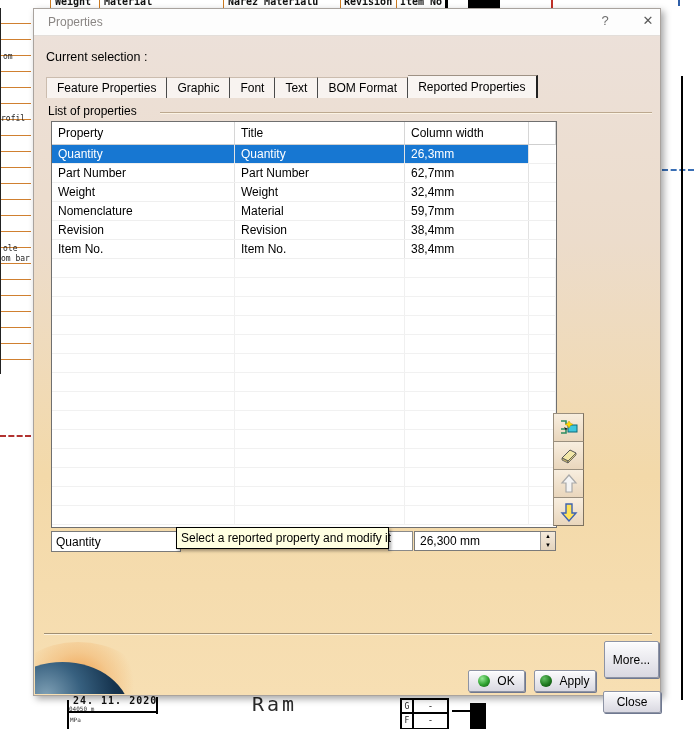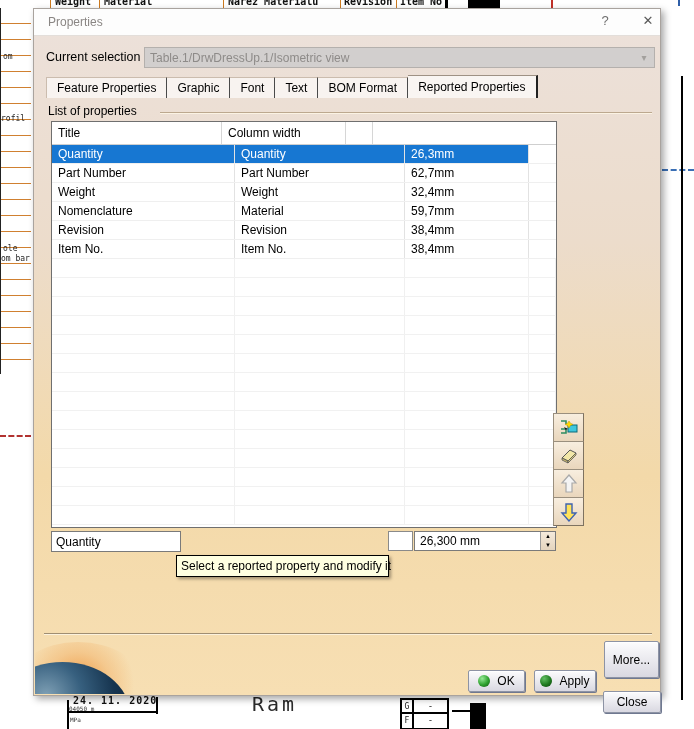--- a/index.html
+++ b/index.html
@@ -95,21 +95,21 @@
   
   .sidebtns { position:absolute; left:519px; top:404px; width:31px; }
   .sbtn { width:31px; height:29px; background:linear-gradient(180deg,#F8EEDF 0%, #E9D6BC 100%);
           border:1px solid #9A8F7E; border-bottom-color:#7E7260; border-right-color:#7E7260;
           display:flex; align-items:center; justify-content:center; cursor:default; }
   .sbtn + .sbtn { margin-top:-1px; }
 
   
   .prop-input { position:absolute; left:17px; top:522px; width:130px; height:21px; border:1px solid #7A7A7A;
                 background:#FFFFFF; font-family:"Liberation Sans",sans-serif; font-size:12px; color:#000; padding-left:4px; }
-  .tooltip { position:absolute; left:142px; top:546px; width:213px; height:22px; background:#FFFFE1;
+  .tooltip { position:absolute; left:142px; top:518px; width:213px; height:22px; background:#FFFFE1;
              border:1px solid #000; font-size:12px; color:#000; line-height:20px; padding-left:4px;
              white-space:nowrap; box-shadow:2px 2px 3px rgba(0,0,0,0.35); z-index:3; }
   .mini-box { position:absolute; left:354px; top:522px; width:25px; height:20px; background:#FFFFFF;
               border:1px solid #8A8A8A; }
   .spinner { position:absolute; left:380px; top:522px; width:142px; height:20px; background:#FFFFFF;
              border:1px solid #7A7A7A; display:flex; }
   .spinner .s-val { flex:1; font-size:12px; color:#000; line-height:18px; padding-left:5px; white-space:nowrap; overflow:hidden; }
   .spinner .s-btns { width:15px; border-left:1px solid #9A9A9A; background:linear-gradient(180deg,#F4EADB,#E4D4BE);
                      display:flex; flex-direction:column; }
   .spinner .s-up, .spinner .s-dn { flex:1; font-size:6px; line-height:8px; text-align:center; color:#000; cursor:default; }
@@ -191,39 +191,36 @@
 
   <div class="dialog">
 
     <div class="titlebar">
       <span class="t-text">Properties</span>
       <span class="t-help">?</span>
       <span class="t-close">✕</span>
     </div>
 
     <span class="sel-label">Current selection :</span>
-    <div class="combo">
-      <span class="c-val">Table.1/DrwDressUp.1/Isometric view</span>
-      <span class="c-chev">▾</span>
-    </div>
 
     <div class="tabs">
       <div class="tab">Feature Properties</div>
       <div class="tab">Graphic</div>
       <div class="tab">Font</div>
       <div class="tab">Text</div>
       <div class="tab">BOM Format</div>
       <div class="tab active">Reported Properties</div>
     </div>
 
     <span class="group-label">List of properties</span>
     <div class="group-line"></div>
 
     <div class="proplist">
       <div class="trow thead">
+        <div class="tcell c1">Property</div>
         <div class="tcell c2">Title</div>
         <div class="tcell c3">Column width</div>
         <div class="tcell c4"></div>
       </div>
       <div class="trow data selected">
         <div class="tcell c1">Quantity</div>
         <div class="tcell c2">Quantity</div>
         <div class="tcell c3">26,3mm</div>
         <div class="tcell c4"></div>
       </div>

